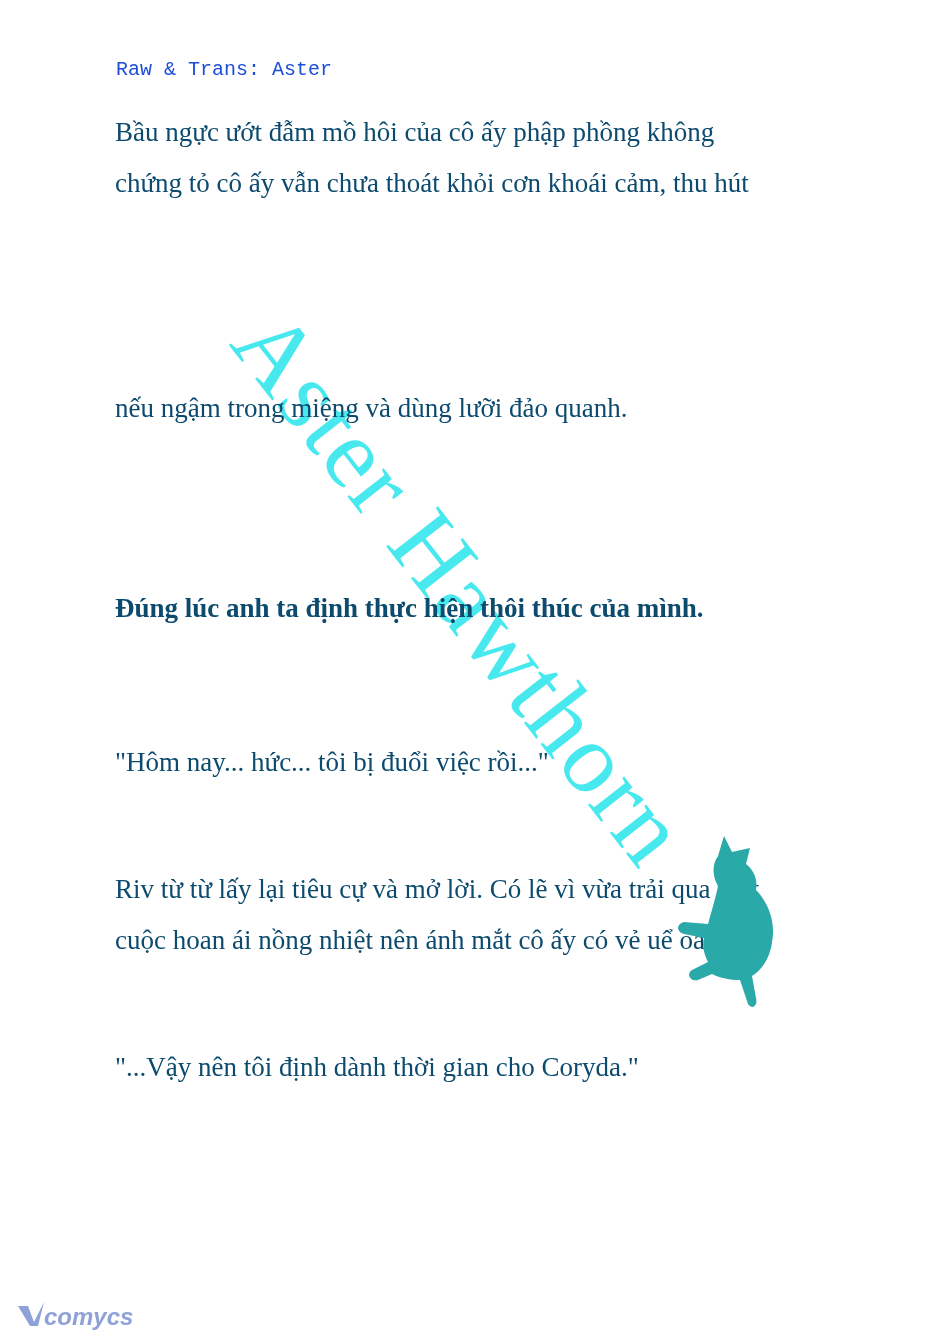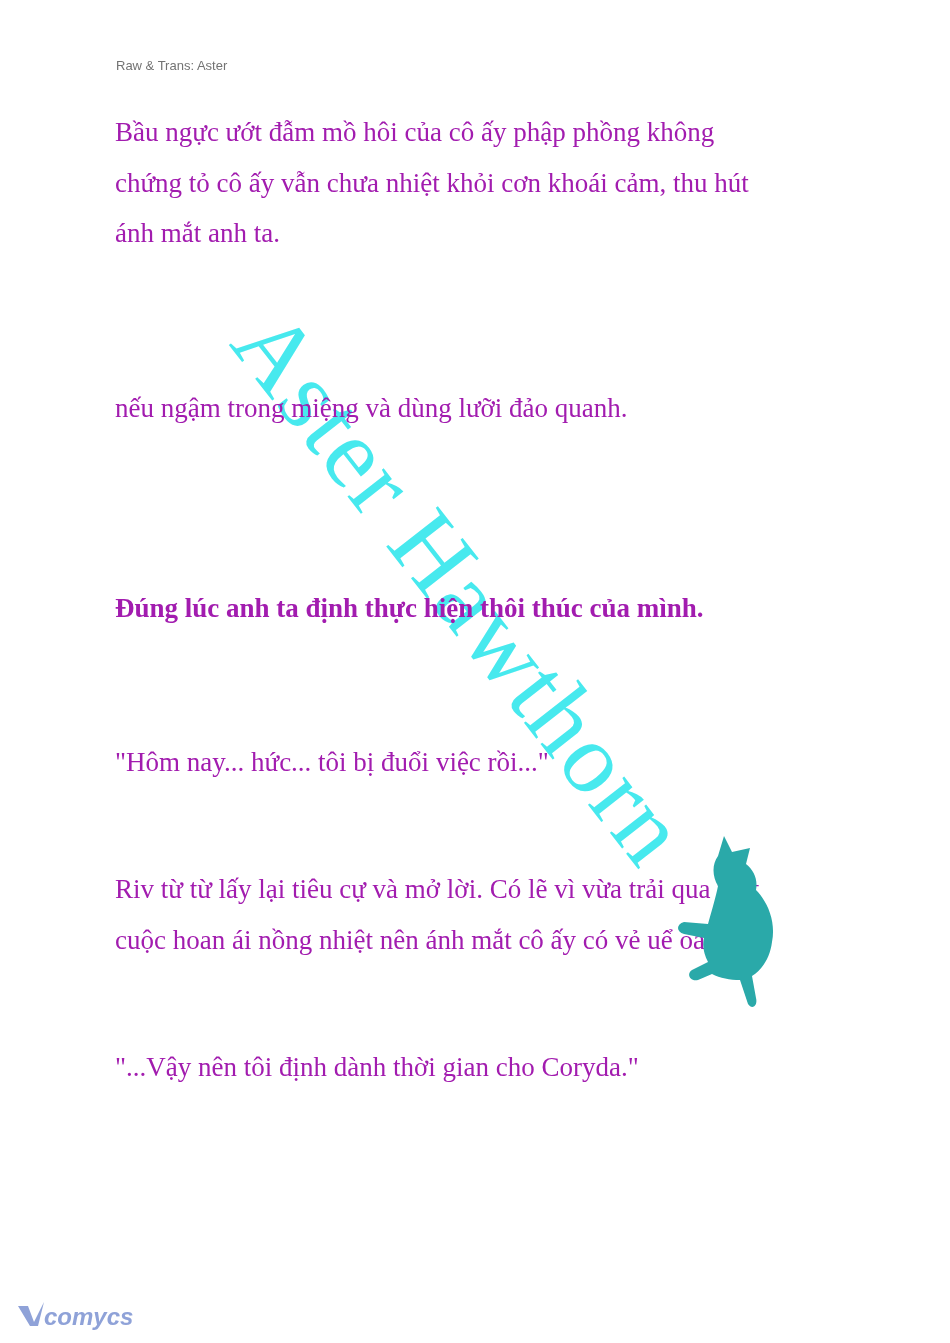--- a/index.html
+++ b/index.html
@@ -17,32 +17,32 @@
       position: absolute;
       left: 0; top: 0;
       width: 950px;
       height: 1343px;
       background: #ffffff;
     }
     .header {
       position: absolute;
       left: 116px;
       top: 58px;
-      font-family: Liberation Sans, sans-serif;
-      font-size: 13px;
-      color: #737373;
+      font-family: Liberation Mono, monospace;
+      font-size: 20px;
+      color: #1d4ed8;
       z-index: 3;
     }
     .para {
       position: absolute;
       left: 115px;
       font-family: "Liberation Serif", serif;
       font-size: 27px;
       line-height: 50.5px;
-      color: #a21caf;
+      color: #0c4a6e;
       z-index: 3;
       white-space: nowrap;
     }
     .para .line {
       display: block;
     }
     .p1 { top: 107px; }
     .p2 { top: 383px; }
     .p3 { top: 583px; font-weight: bold; }
     .p4 { top: 737px; }
@@ -87,22 +87,21 @@
   </style>
 </head>
 <body>
 
 <div class="page">
 
   <div class="header">Raw &amp; Trans: Aster</div>
 
   <div class="para p1">
     <span class="line">Bầu ngực ướt đẫm mồ hôi của cô ấy phập phồng không</span>
-    <span class="line">chứng tỏ cô ấy vẫn chưa nhiệt khỏi cơn khoái cảm, thu hút</span>
-    <span class="line">ánh mắt anh ta.</span>
+    <span class="line">chứng tỏ cô ấy vẫn chưa thoát khỏi cơn khoái cảm, thu hút</span>
   </div>
 
   <div class="para p2">
     <span class="line">nếu ngậm trong miệng và dùng lưỡi đảo quanh.</span>
   </div>
 
   <div class="para p3">
     <span class="line">Đúng lúc anh ta định thực hiện thôi thúc của mình.</span>
   </div>
 

